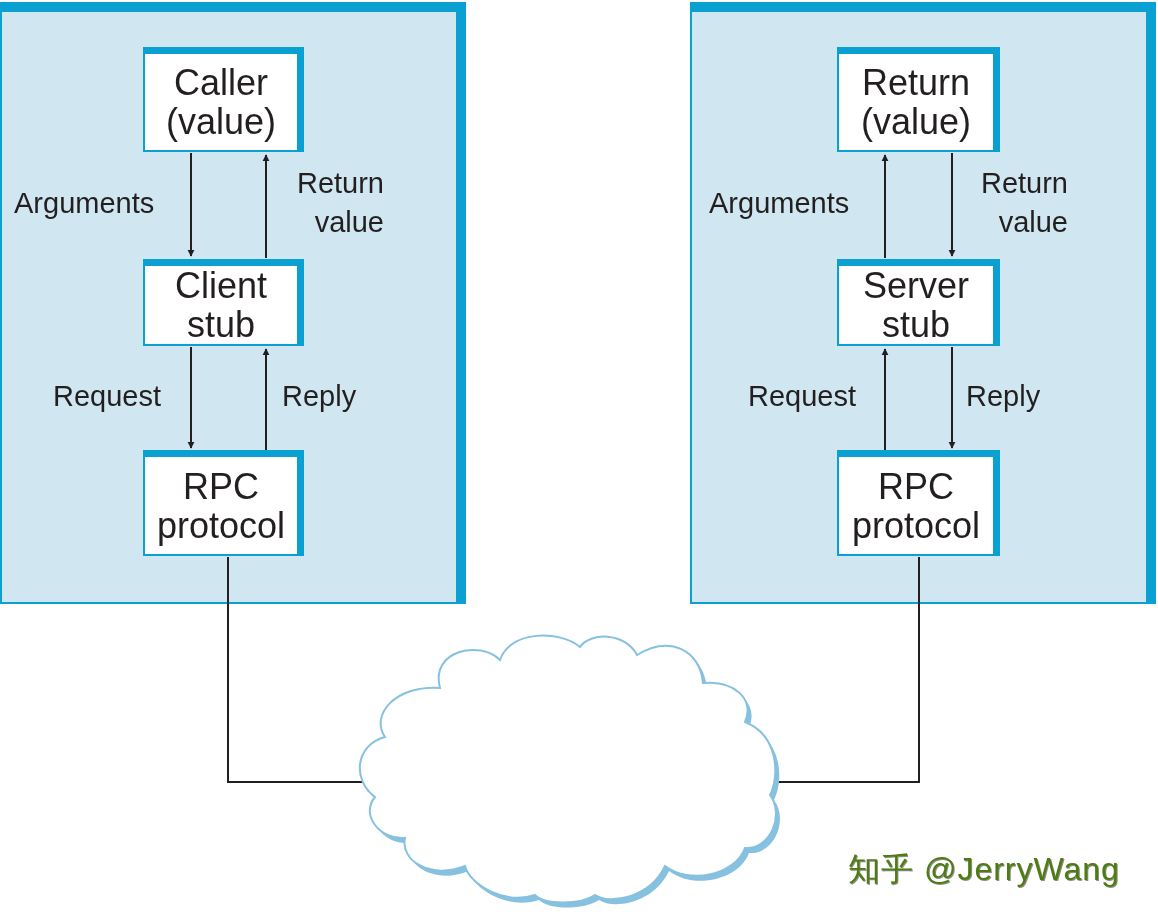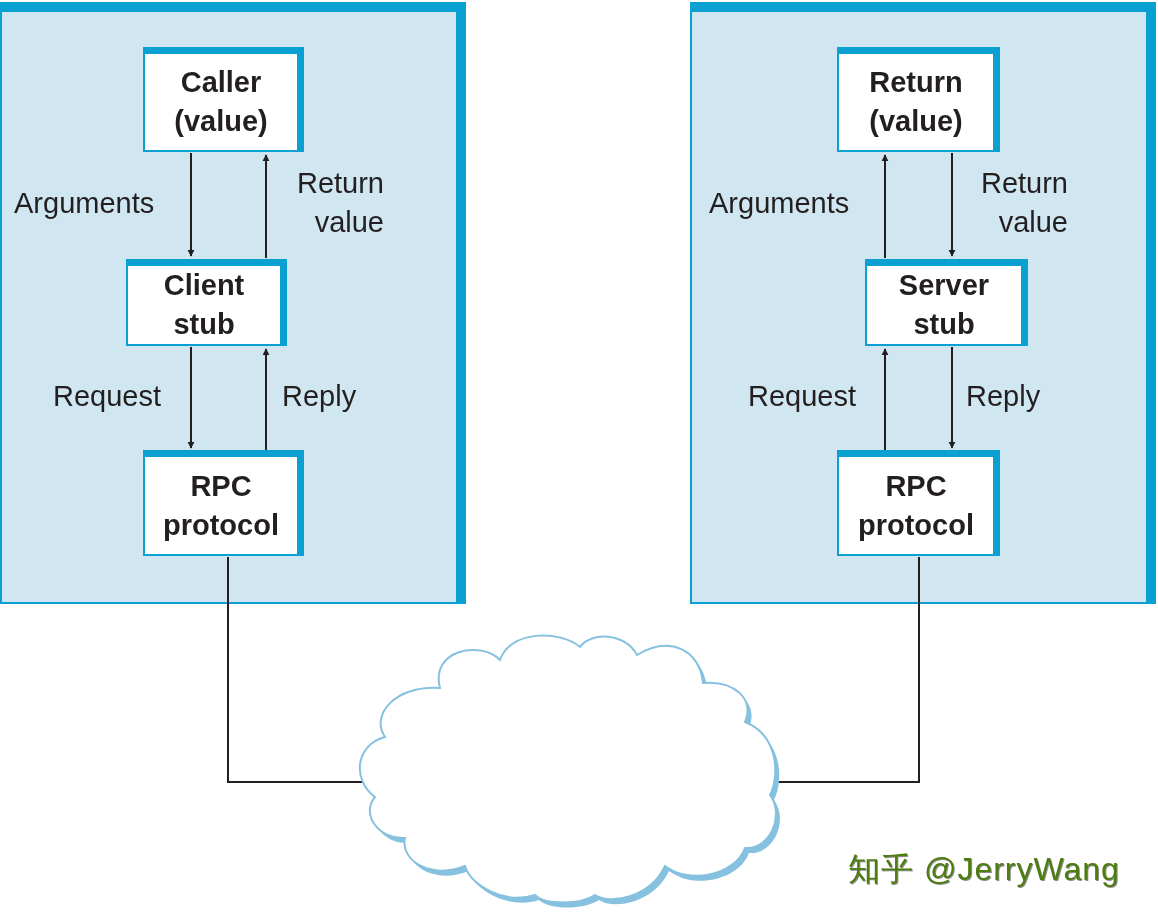--- a/index.html
+++ b/index.html
@@ -6,40 +6,40 @@
   body { width:1158px; height:920px; position:relative; overflow:hidden;
          font-family:"Liberation Sans", sans-serif; color:#231f20; }
   .panel { position:absolute; background:#d0e6f0; border:2px solid #0aa0d2;
            box-sizing:border-box; }
   .panel::before { content:""; position:absolute; left:-2px; right:-10px; top:-10px; height:8px;
                    background:#0aa0d2; }
   .panel::after { content:""; position:absolute; top:-10px; right:-10px; width:8px; bottom:-2px;
                   background:#0aa0d2; }
   .box { position:absolute; background:#ffffff; border:2px solid #0aa0d2; box-sizing:border-box;
          display:flex; flex-direction:column; align-items:center; justify-content:center;
-         font-size:29px; line-height:39px; text-align:center;font-weight:bold; }
+         font-size:36px; line-height:39px; text-align:center; }
   .box::before { content:""; position:absolute; left:-2px; right:-7px; top:-7px; height:5px; background:#0aa0d2; }
   .box::after { content:""; position:absolute; top:-7px; right:-7px; width:5px; bottom:-2px; background:#0aa0d2; }
   .lbl { position:absolute; font-size:29px; line-height:39px; white-space:nowrap; }
   .lbl.right { text-align:right; }
   .lbl.center { text-align:right; }
   svg.lines { position:absolute; left:0; top:0; }
   .watermark { position:absolute; left:848px; top:848px; font-size:32px; color:#4d7c0f;
                letter-spacing:1px; text-shadow:1px 1px 0 #8e8e8e; white-space:nowrap; }
 </style>
 </head>
 <body>
 
 <div class="panel" style="left:0; top:10px; width:458px; height:594px;"></div>
 
 <div class="box" style="left:143px; top:52px; width:156px; height:100px;">
   <span>Caller</span>
   <span>(value)</span>
 </div>
-<div class="box" style="left:126px; top:264px; width:156px; height:82px;">
+<div class="box" style="left:143px; top:264px; width:156px; height:82px;">
   <span>Client</span>
   <span>stub</span>
 </div>
 <div class="box" style="left:143px; top:455px; width:156px; height:101px;">
   <span>RPC</span>
   <span>protocol</span>
 </div>
 
 <div class="lbl right" style="left:14px; top:184px;">Arguments</div>
 <div class="lbl center" style="left:280px; top:164px; width:104px;">
@@ -48,21 +48,21 @@
 </div>
 <div class="lbl" style="left:53px; top:377px;">Request</div>
 <div class="lbl" style="left:282px; top:377px;">Reply</div>
 
 <div class="panel" style="left:690px; top:10px; width:458px; height:594px;"></div>
 
 <div class="box" style="left:837px; top:52px; width:158px; height:100px;">
   <span>Return</span>
   <span>(value)</span>
 </div>
-<div class="box" style="left:865px; top:264px; width:158px; height:82px;justify-content:space-between;">
+<div class="box" style="left:837px; top:264px; width:158px; height:82px;justify-content:space-between;">
   <span>Server</span>
   <span>stub</span>
 </div>
 <div class="box" style="left:837px; top:455px; width:158px; height:101px;">
   <span>RPC</span>
   <span>protocol</span>
 </div>
 
 <div class="lbl" style="left:709px; top:184px;">Arguments</div>
 <div class="lbl center" style="left:962px; top:164px; width:106px;">

